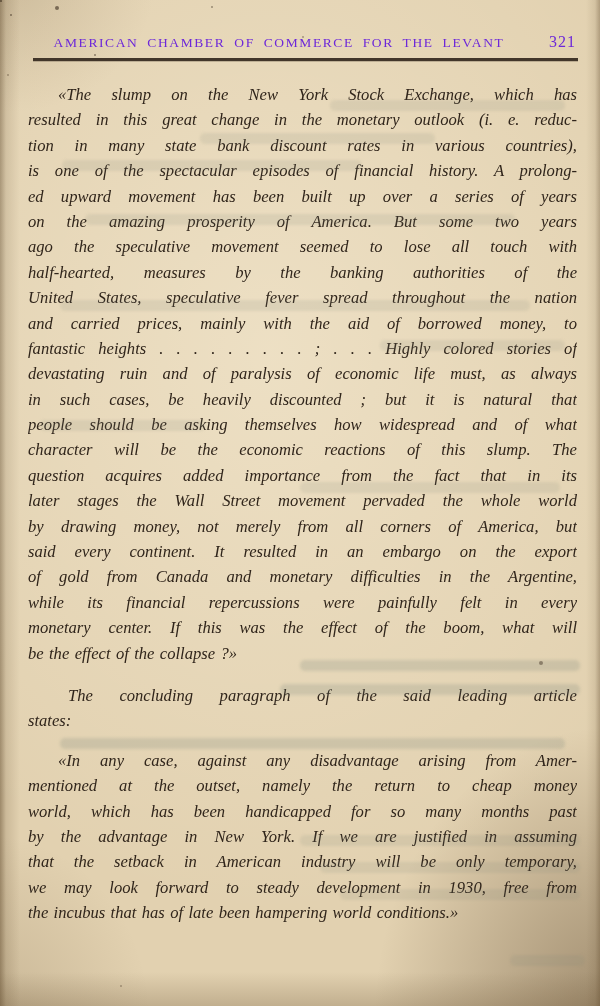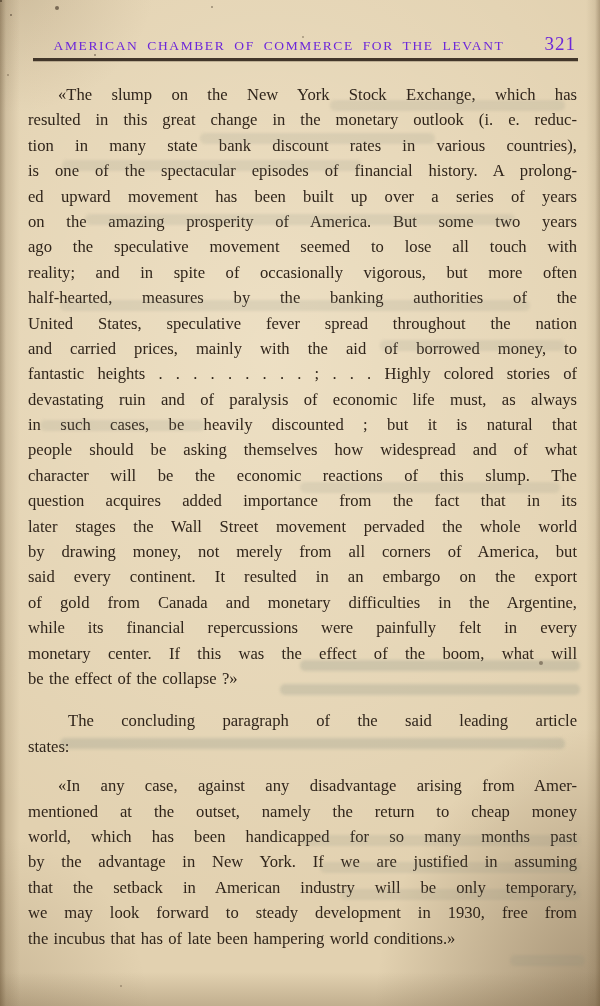--- a/index.html
+++ b/index.html
@@ -17,32 +17,32 @@
       #e2d1b0;
     color:#30251b;
   }
   .page-header{
     position:absolute;top:33px;left:36px;right:24px;
     display:flex;align-items:baseline;
     font-weight:normal;font-size:13.5px;letter-spacing:1.6px;
     color:#6d28d9;
   }
   .running-title{flex:1;text-align:center;word-spacing:4px;}
-  .page-number{width:54px;text-align:right;letter-spacing:1px;font-size:19px;}
+  .page-number{width:54px;text-align:right;letter-spacing:1px;font-size:16px;}
   .header-rule{
     position:absolute;top:58px;left:33px;width:545px;height:2.6px;
     background:#42362a;box-shadow:0 1px 0 rgba(66,54,42,.25);
   }
   .text-block{
     position:absolute;top:82px;left:28px;width:549px;
     font-size:16.6px;line-height:25.4px;
     word-spacing:1.2px;
   }
   .para{margin:0;}
-  .line{height:25.4px;overflow:hidden;}
+  .line{height:25.4px;overflow:hidden;font-style:italic;}
   .line.j{text-align:justify;}
   .line.j::after{content:"";display:inline-block;width:100%;height:0;}
   
   .ghost{
     position:absolute;height:11px;border-radius:5px;
     background:rgba(128,138,118,.14);
     filter:blur(1.6px);
     pointer-events:none;
   }
   .ghost.dk{background:rgba(110,125,115,.20);}
@@ -71,21 +71,20 @@
 
 <div class="text-block">
     <div class="para" style="margin-top: 0px;">
       <div class="line j" style="text-indent: 30px;">«The slump on the New York Stock Exchange, which has</div>
       <div class="line j">resulted in this great change in the monetary outlook (i. e. reduc-</div>
       <div class="line j">tion in many state bank discount rates in various countries),</div>
       <div class="line j">is one of the spectacular episodes of financial history. A prolong-</div>
       <div class="line j">ed upward movement has been built up over a series of years</div>
       <div class="line j">on the amazing prosperity of America. But some two years</div>
       <div class="line j">ago the speculative movement seemed to lose all touch with</div>
-      <div class="line j">reality; and in spite of occasionally vigorous, but more often</div>
       <div class="line j">half-hearted, measures by the banking authorities of the</div>
       <div class="line j">United States, speculative fever spread throughout the nation</div>
       <div class="line j">and carried prices, mainly with the aid of borrowed money, to</div>
       <div class="line j">fantastic heights . . . . . . . . . ; . . . Highly colored stories of</div>
       <div class="line j">devastating ruin and of paralysis of economic life must, as always</div>
       <div class="line j">in such cases, be heavily discounted ; but it is natural that</div>
       <div class="line j">people should be asking themselves how widespread and of what</div>
       <div class="line j">character will be the economic reactions of this slump. The</div>
       <div class="line j">question acquires added importance from the fact that in its</div>
       <div class="line j">later stages the Wall Street movement pervaded the whole world</div>

